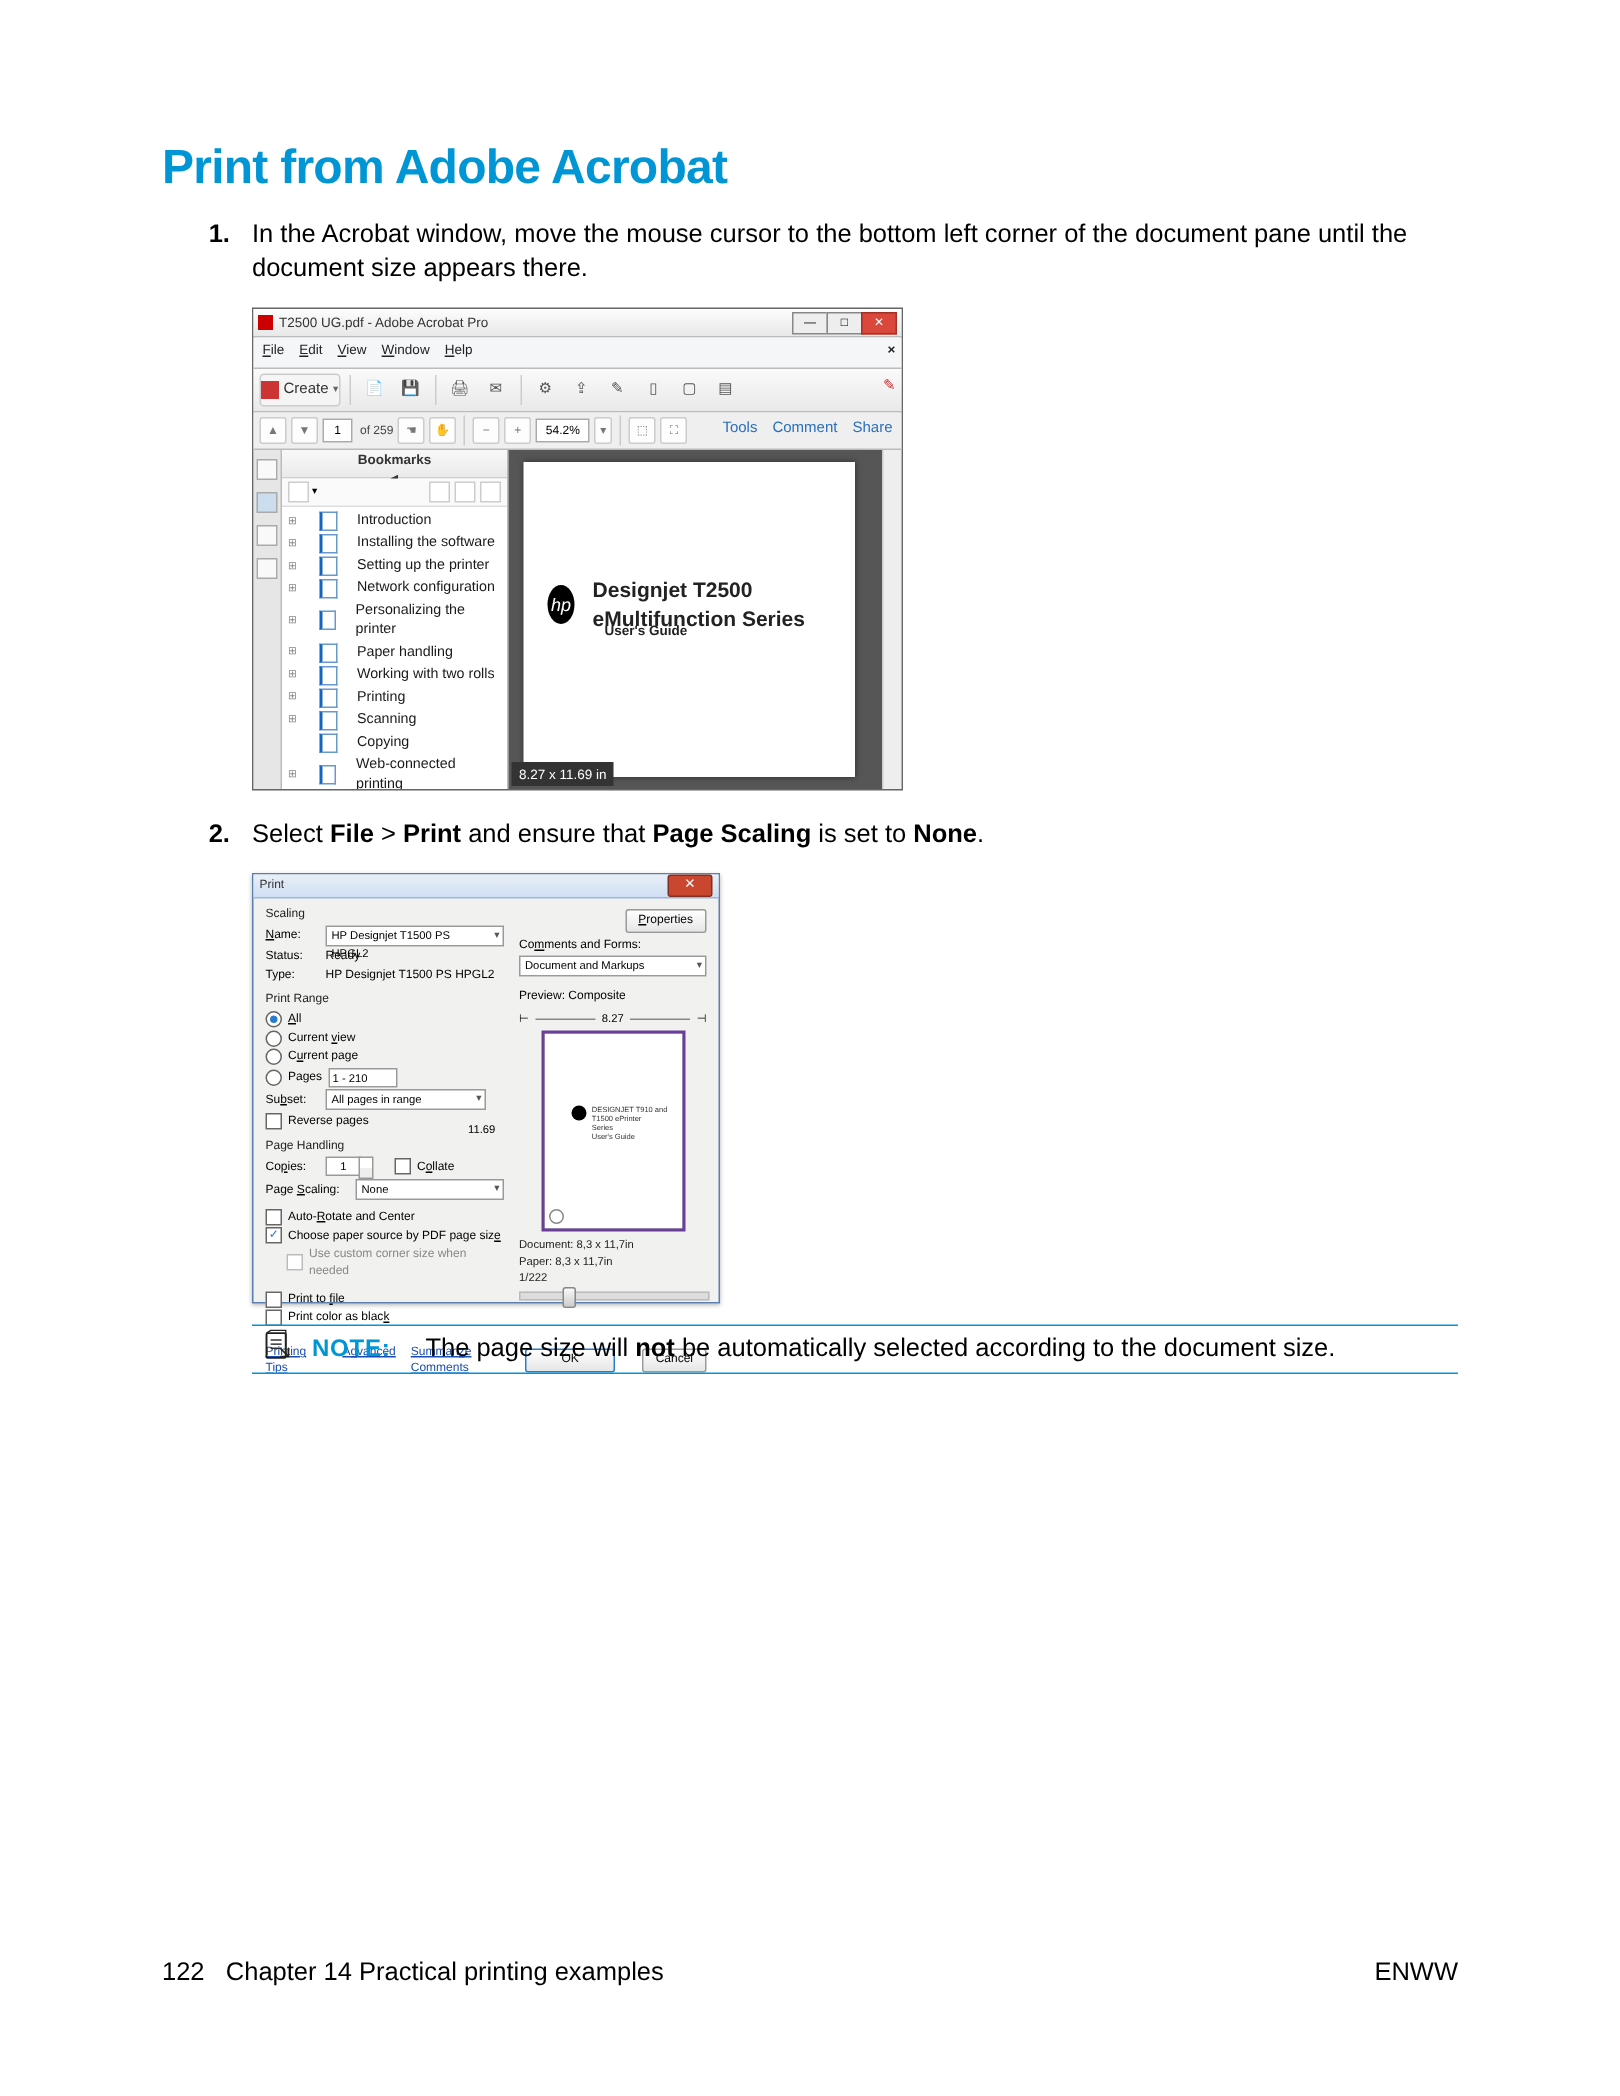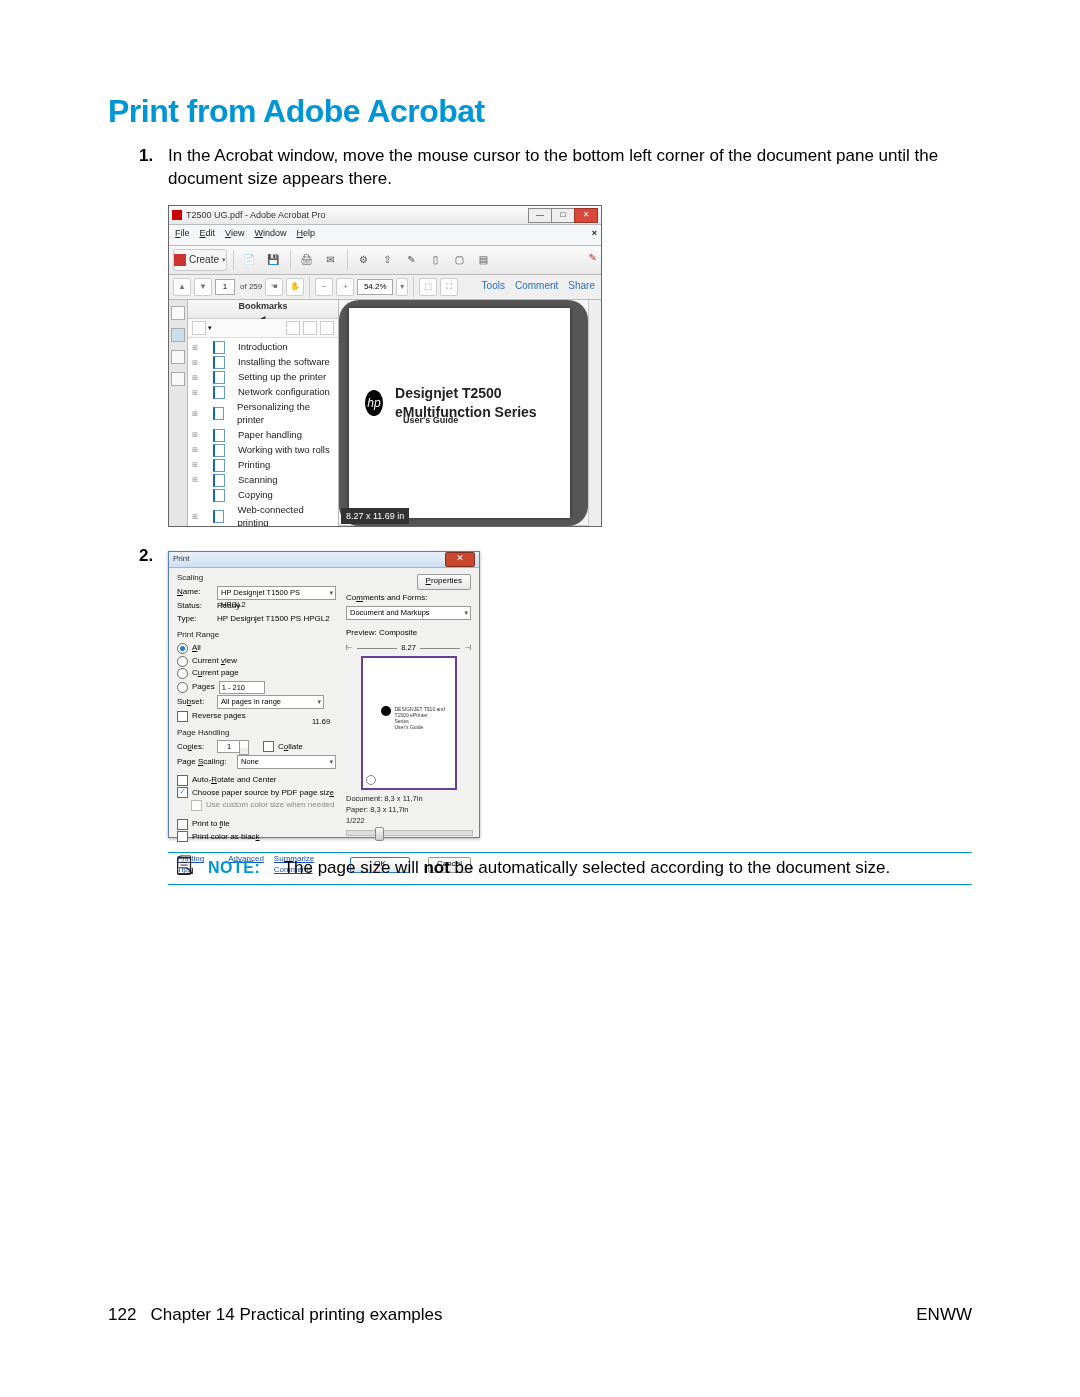--- a/index.html
+++ b/index.html
@@ -100,21 +100,21 @@
     justify-content:space-between;padding:0 4px;font-weight:700;font-size:9px;color:#333;
     background:linear-gradient(#f8f8f8,#eaeaea);flex-direction:column;}
   .bm-tools{height:18px;border-bottom:1px solid #ddd;display:flex;align-items:center;
     gap:3px;padding:0 4px;justify-content:space-between;background:#fafafa;}
   .bm-sm{width:12px;height:12px;border:1px solid #ccc;background:#fff;}
   .bm-list{flex:1;overflow:hidden;padding:2px 0;}
   .bm-item{display:flex;align-items:center;gap:13px;padding:1px 4px;font-size:9.5px;color:#1a1a1a;}
   .bm-item .twist{width:8px;color:#888;font-size:7px;}
   .pg-ico{width:9px;height:11px;background:#fff;border:1px solid #69c;border-left:2px solid #1565c0;}
 
-  .ac-content{flex:1;background:#565656;position:relative;border-radius:20px;}
+  .ac-content{flex:1;background:#565656;position:relative;}
   .doc-page{position:absolute;left:10px;top:8px;right:18px;bottom:8px;background:#fff;
     box-shadow:0 0 4px rgba(0,0,0,.5);}
   .doc-hp{position:absolute;left:16px;top:76px;display:flex;align-items:center;gap:12px;}
   .hp-logo{width:26px;height:26px;border-radius:50%;background:#000;color:#fff;
     display:flex;align-items:center;justify-content:center;font-style:italic;font-size:12px;}
   .doc-title{font-size:14px;font-weight:700;color:#222;}
   .doc-sub{position:absolute;left:54px;top:106px;font-size:9px;color:#222;font-weight:700;}
   .dim-badge{position:absolute;left:2px;bottom:2px;background:#333;color:#fff;
     font-size:9px;padding:2px 5px;}
   .ac-scroll{width:12px;background:#eee;border-left:1px solid #ccc;}
@@ -347,20 +347,23 @@
               <div class="doc-sub">User's Guide</div>
             </div>
             <div class="dim-badge">8.27 x 11.69 in</div>
           </div>
           <div class="ac-scroll"></div>
         </div>
       </div>
     </li>
 
     <li>
+      <span class="ol-text">
+        <span>Select </span><b>File</b><span> &gt; </span><b>Print</b><span> and ensure that </span><b>Page Scaling</b><span> is set to </span><b>None</b><span>.</span>
+      </span>
 
       
       <div class="printdlg">
         <div class="pd-title">
           <span>Print</span>
           <span class="pd-close">✕</span>
         </div>
         <div class="pd-body">
           <div class="pd-left">
             <div class="grp">
@@ -422,21 +425,21 @@
               <div class="row" style="margin-top:6px;">
                   <span class="chk"></span>
                 <span>Auto-<u>R</u>otate and Center</span>
                 </div>
               <div class="row">
                   <span class="chk">✓</span>
                 <span>Choose paper source by PDF page siz<u>e</u></span>
                 </div>
               <div class="row" style="margin-left:14px;color:#888;">
                   <span class="chk" style="border-color:#bbb;"></span>
-                <span>Use custom color size when needed</span>
+                <span>Use custom corner size when needed</span>
                 </div>
             </div>
             <div class="grp" style="margin-top:8px;">
               <div class="row">
                   <span class="chk"></span>
                 <span>Print to <u>f</u>ile</span>
                 </div>
               <div class="row">
                   <span class="chk"></span>
                 <span>Print color as blac<u>k</u></span>

